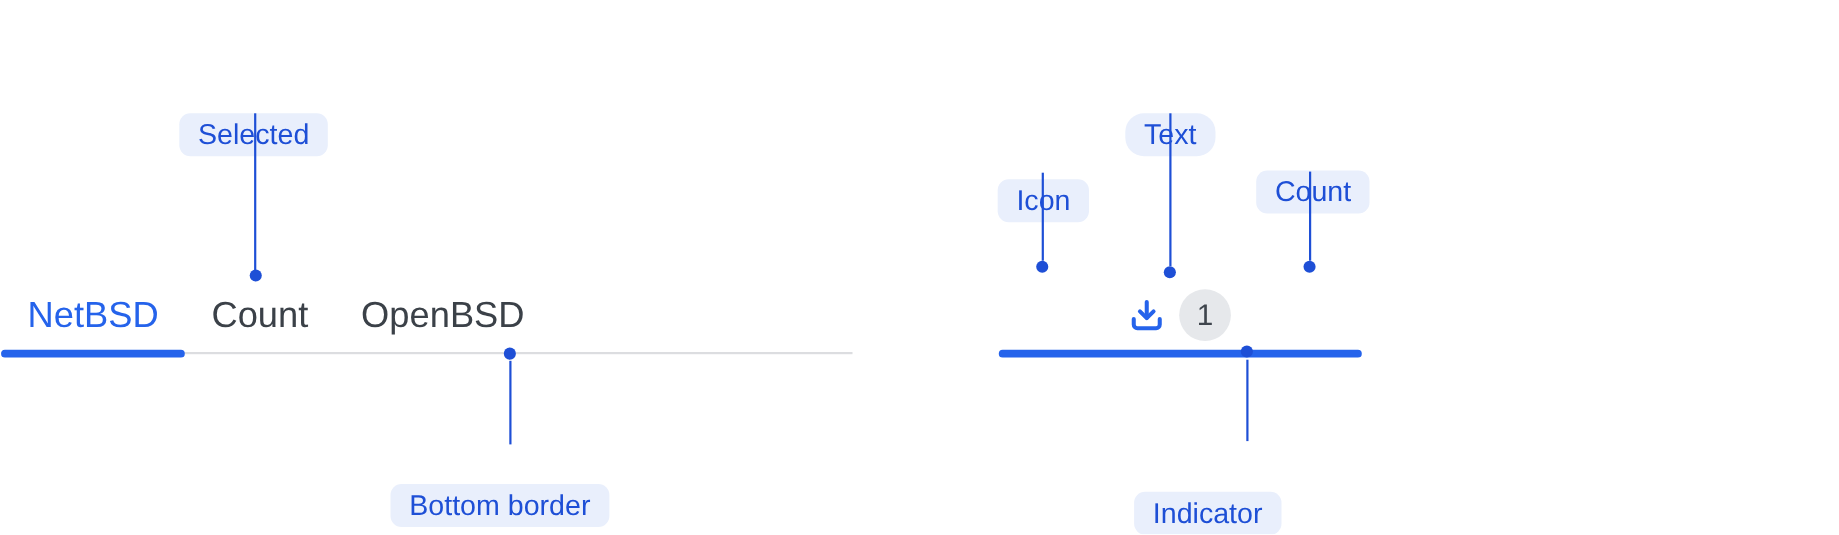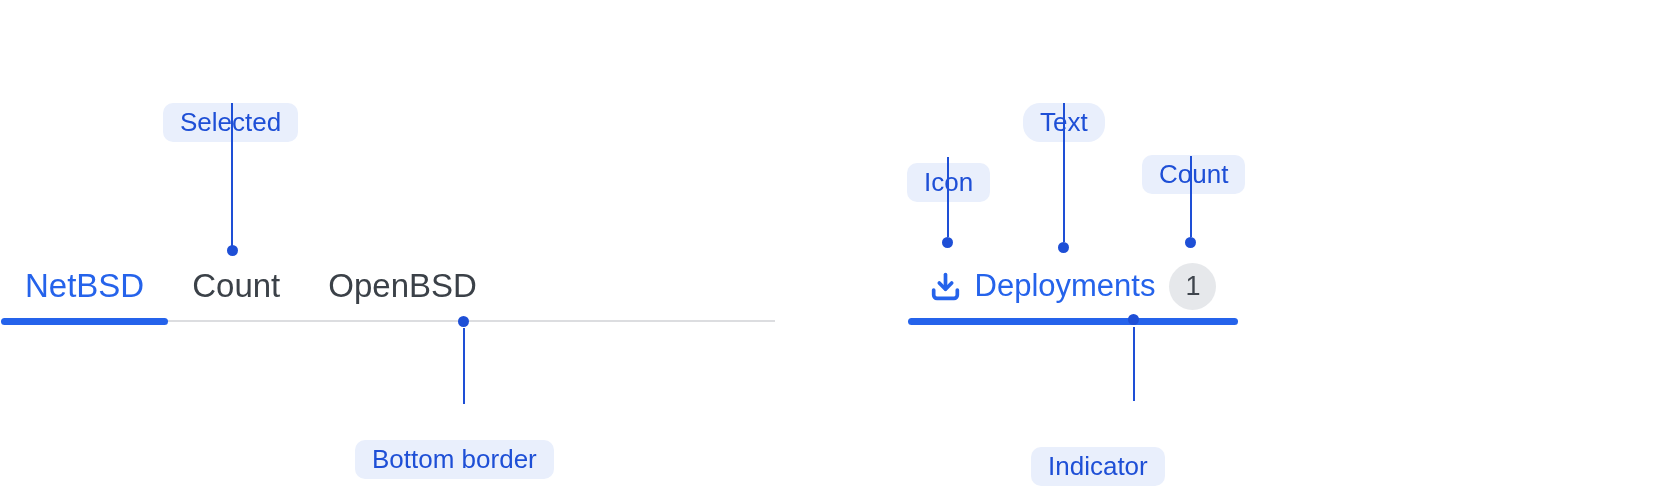--- a/index.html
+++ b/index.html
@@ -146,21 +146,20 @@
   <div class="pill" style="left:1142px; top:116px;">Count</div>
   <div class="vline" style="left:1190px; top:156px; height:81px;"></div>
   <div class="dot" style="left:1185px; top:237px;"></div>
 
   <div class="tab-single">
     <svg class="dl-icon" viewBox="0 0 16 16" fill="none" stroke="currentColor" stroke-width="1.9" stroke-linecap="round" stroke-linejoin="round">
       <path d="M8 1.8 V9.2"></path>
       <path d="M4.8 6.2 L8 9.4 L11.2 6.2"></path>
       <path d="M1.9 9.8 V12.4 A1.7 1.7 0 0 0 3.6 14.1 H12.4 A1.7 1.7 0 0 0 14.1 12.4 V9.8"></path>
     </svg>
-    <span>Deployments</span>
     <span class="count-badge">1</span>
   </div>
 
   <div class="dot" style="left:1128px; top:314px;"></div>
   <div class="vline" style="left:1133px; top:327px; height:74px;"></div>
   <div class="pill" style="left:1031px; top:408px;">Indicator</div>
 
 </div>
 
 </body></html>

